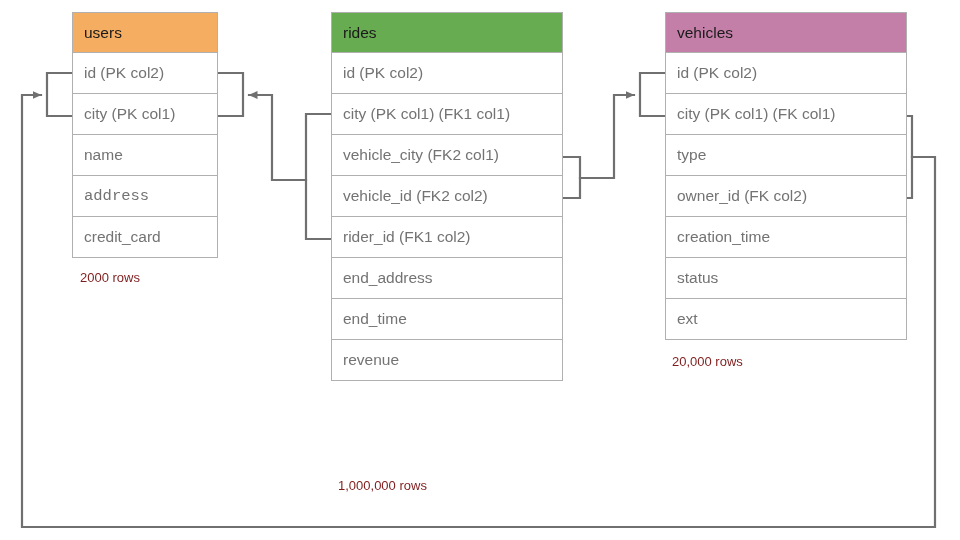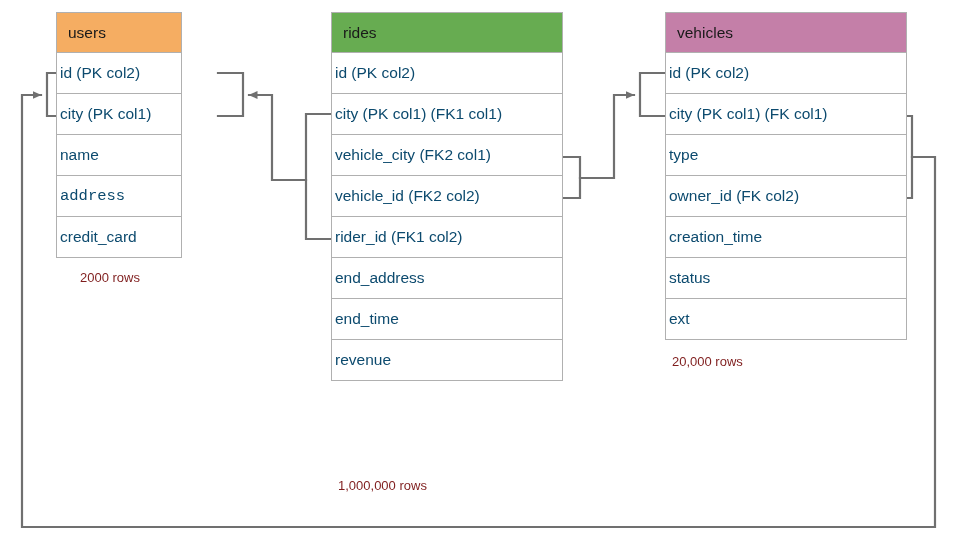--- a/index.html
+++ b/index.html
@@ -39,32 +39,32 @@
     font-size: 15.5px;
     color: #1a1a1a;
   }
   .table-row {
     box-sizing: border-box;
     height: 41px;
     border: 1px solid #b0b0b0;
     border-top: none;
     display: flex;
     align-items: center;
-    padding-left: 3px;
+    padding-left: 11px;
     font-size: 15.5px;
-    color: #0c4a6e;
+    color: #737373;
     background: #ffffff;
   }
   .rowcount {
     position: absolute;
     font-size: 13px;
     color: #7f1d1d;
     white-space: nowrap;
   }
-  #tbl-users { left: 56px; top: 12px; width: 126px; }
+  #tbl-users { left: 72px; top: 12px; width: 146px; }
   #tbl-rides { left: 331px; top: 12px; width: 232px; }
   #tbl-vehicles { left: 665px; top: 12px; width: 242px; }
   #rows-users { left: 80px; top: 270px; }
   #rows-rides { left: 338px; top: 478px; }
   #rows-vehicles { left: 672px; top: 354px; }
 </style>
 </head>
 <body>
 
 <div id="canvas">

